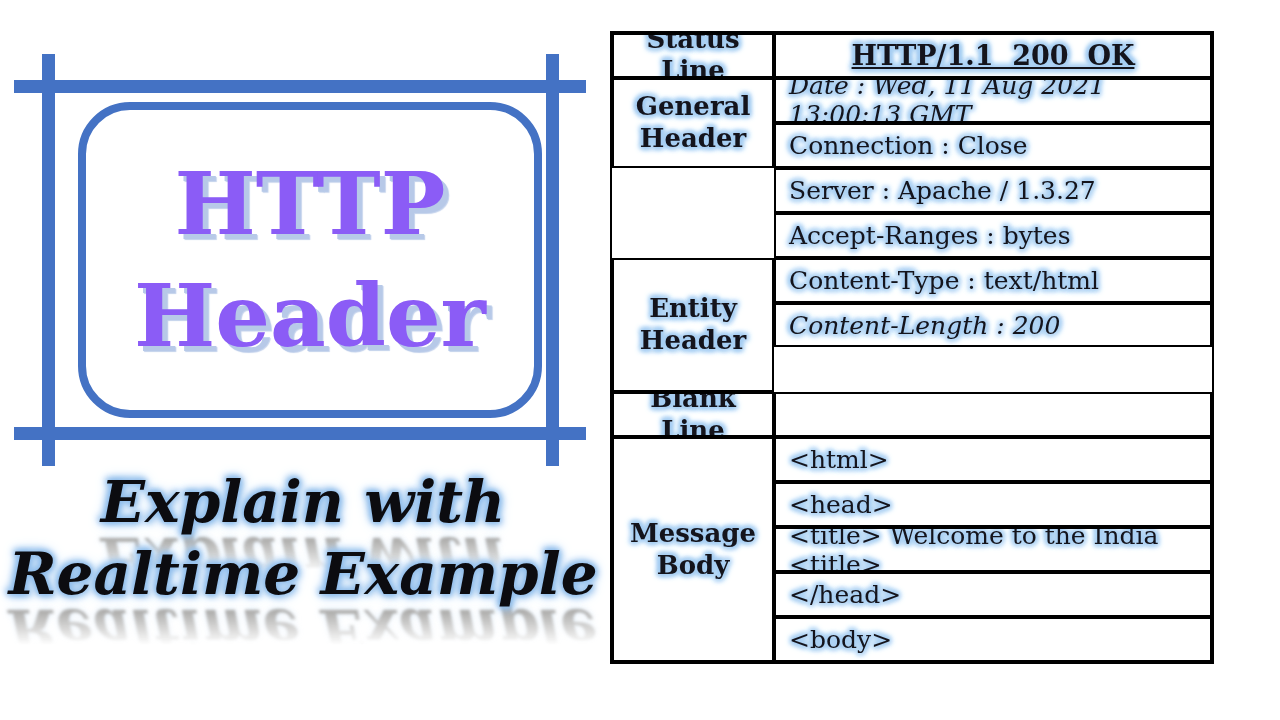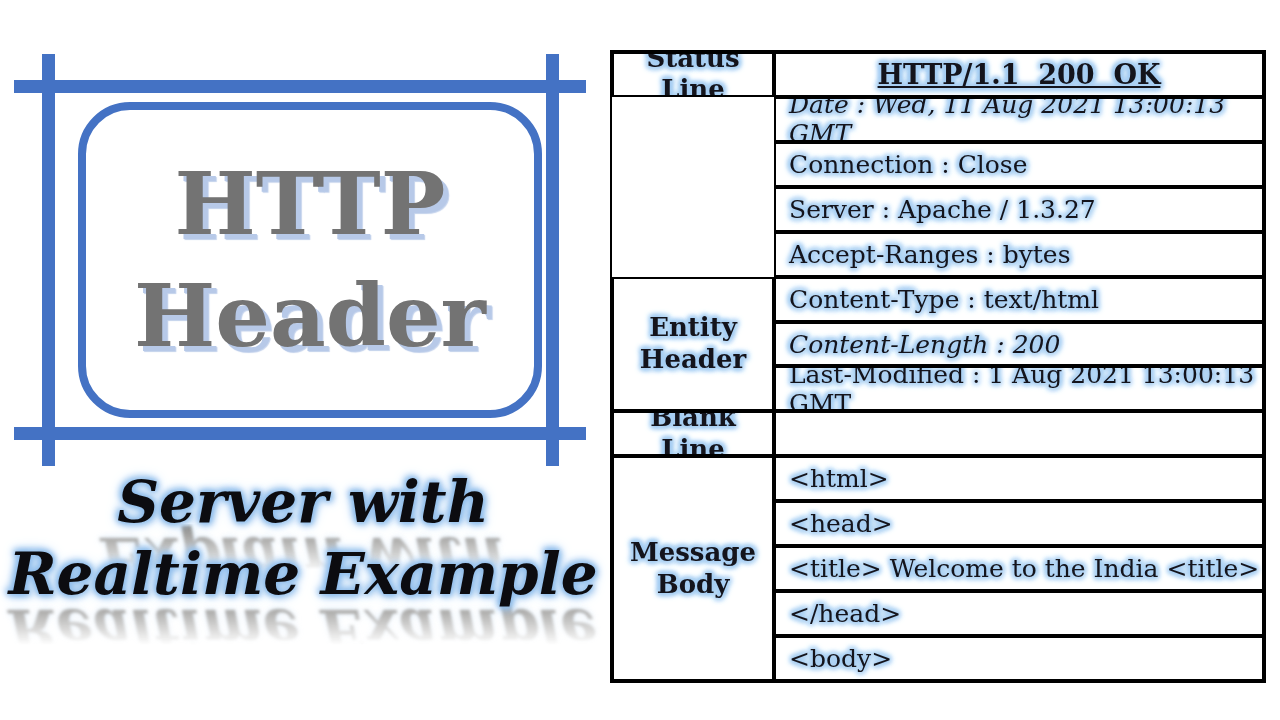--- a/index.html
+++ b/index.html
@@ -14,21 +14,21 @@
   .fl-left{left:42px;top:54px;width:13px;height:412px;}
   .fl-right{left:546px;top:54px;width:13px;height:412px;}
   
   .title-box{
     position:absolute;left:78px;top:102px;width:464px;height:316px;
     box-sizing:border-box;border:8px solid #4472C4;border-radius:52px;
     display:flex;flex-direction:column;justify-content:center;align-items:center;
     background:#ffffff;
   }
   .title-line{
-    font-weight:bold;font-size:86px;line-height:1.3;color:#737373;
+    font-weight:bold;font-size:86px;line-height:1.3;color:#8b5cf6;
     text-shadow:5px 5px 0 #b7c9e8, 6px 6px 1px #c3d2ec;
     text-align:center;white-space:nowrap;
   }
   
   .sub-line{position:absolute;width:606px;text-align:center;height:80px;}
   .sub-line1{left:0;top:468px;}
   .sub-line2{left:0;top:540px;}
   .sub-text{
     position:relative;z-index:2;
     font-style:italic;font-weight:bold;font-size:58px;color:#0c0c10;
@@ -40,21 +40,21 @@
     position:absolute;left:0;top:56px;width:100%;text-align:center;z-index:1;
     transform:scaleY(-1);
     font-style:italic;font-weight:bold;font-size:58px;color:#2e2c28;
     opacity:.55;filter:blur(1.5px);white-space:nowrap;
     text-shadow:0 0 6px #9ac4ee;
     -webkit-mask-image:linear-gradient(to top, rgba(0,0,0,.95) 5%, rgba(0,0,0,0) 72%);
     mask-image:linear-gradient(to top, rgba(0,0,0,.95) 5%, rgba(0,0,0,0) 72%);
   }
   
   .resp-table{
-    position:absolute;left:610px;top:50px;width:656px;height:633px;
+    position:absolute;left:610px;top:31px;width:604px;height:633px;
     box-sizing:border-box;border:2px solid #000;
     display:grid;grid-template-columns:162px 1fr;grid-template-rows:repeat(14,1fr);
     background:#ffffff;
   }
   .cell{box-sizing:border-box;border:2px solid #000;display:flex;align-items:center;overflow:hidden;}
   .lbl{
     grid-column:1;justify-content:center;text-align:center;
     font-weight:bold;font-size:26px;line-height:1.22;padding:0 8px;
   }
   .val{grid-column:2;font-size:25px;padding-left:13px;}
@@ -75,43 +75,43 @@
   <div class="fl fl-bottom"></div>
   <div class="fl fl-left"></div>
   <div class="fl fl-right"></div>
 
   <div class="title-box">
     <div class="title-line">HTTP</div>
     <div class="title-line">Header</div>
   </div>
 
   <div class="sub-line sub-line1">
-    <span class="sub-text">Server with</span>
+    <span class="sub-text">Explain with</span>
     <span class="sub-refl">Explain with</span>
   </div>
   <div class="sub-line sub-line2">
     <span class="sub-text">Realtime Example</span>
     <span class="sub-refl">Realtime Example</span>
   </div>
 
   <div class="resp-table">
 
     <div class="cell lbl glow" style="grid-row:1;">Status Line</div>
+    <div class="cell lbl glow" style="grid-row:2/4;">General Header</div>
     <div class="cell lbl glow" style="grid-row:6/9;">Entity Header</div>
     <div class="cell lbl glow" style="grid-row:9;">Blank Line</div>
     <div class="cell lbl glow" style="grid-row:10/15;">Message Body</div>
 
     <div class="cell val val-status glow" style="grid-row:1;">HTTP/1.1  200  OK</div>
     <div class="cell val glow" style="grid-row:2;font-style:italic;">Date : Wed, 11 Aug 2021 13:00:13 GMT</div>
     <div class="cell val glow" style="grid-row:3;">Connection : Close</div>
     <div class="cell val glow" style="grid-row:4;">Server : Apache / 1.3.27</div>
     <div class="cell val glow" style="grid-row:5;text-align:center;">Accept-Ranges : bytes</div>
     <div class="cell val glow" style="grid-row:6;">Content-Type : text/html</div>
     <div class="cell val glow" style="grid-row:7;font-style:italic;">Content-Length : 200</div>
-    <div class="cell val glow" style="grid-row:8;">Last-Modified : 1 Aug 2021 13:00:13 GMT</div>
     <div class="cell val glow" style="grid-row:9;"></div>
     <div class="cell val glow" style="grid-row:11;">&lt;head&gt;</div>
     <div class="cell val glow" style="grid-row:10;">&lt;html&gt;</div>
     <div class="cell val glow" style="grid-row:12;">&lt;title&gt; Welcome to the India &lt;title&gt;</div>
     <div class="cell val glow" style="grid-row:13;">&lt;/head&gt;</div>
     <div class="cell val glow" style="grid-row:14;">&lt;body&gt;</div>
 
   </div>
 </div>
 

